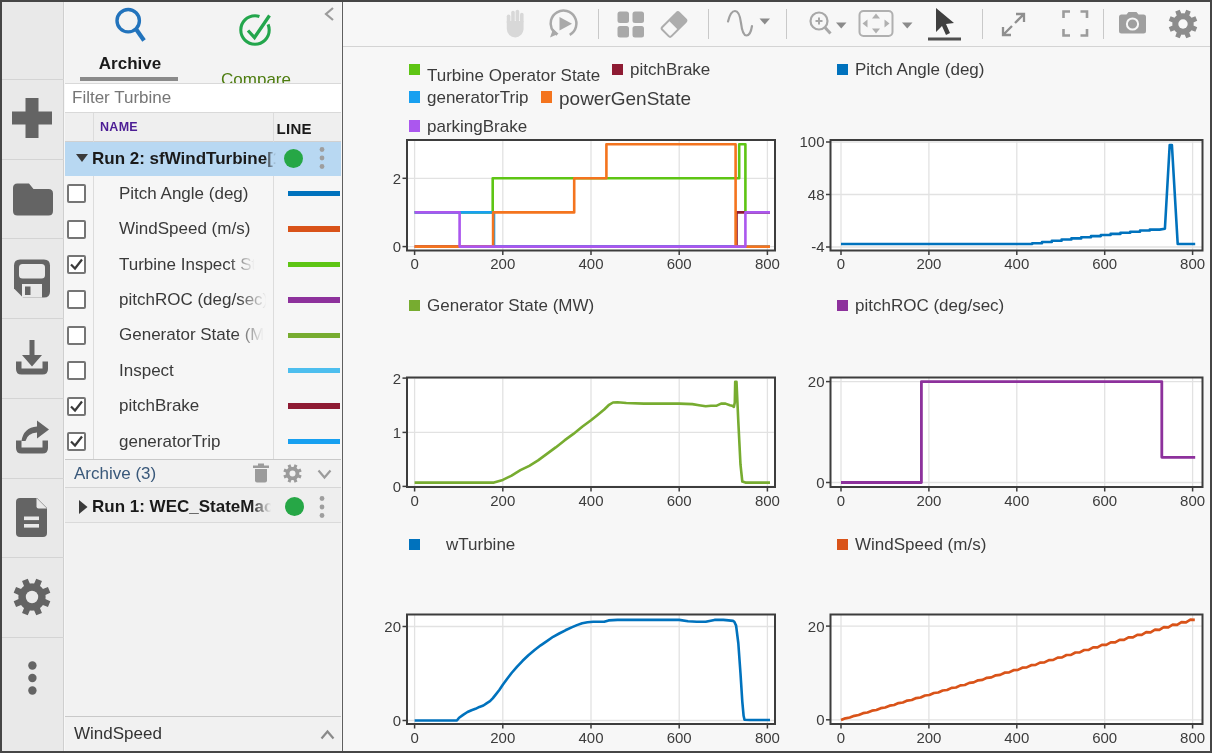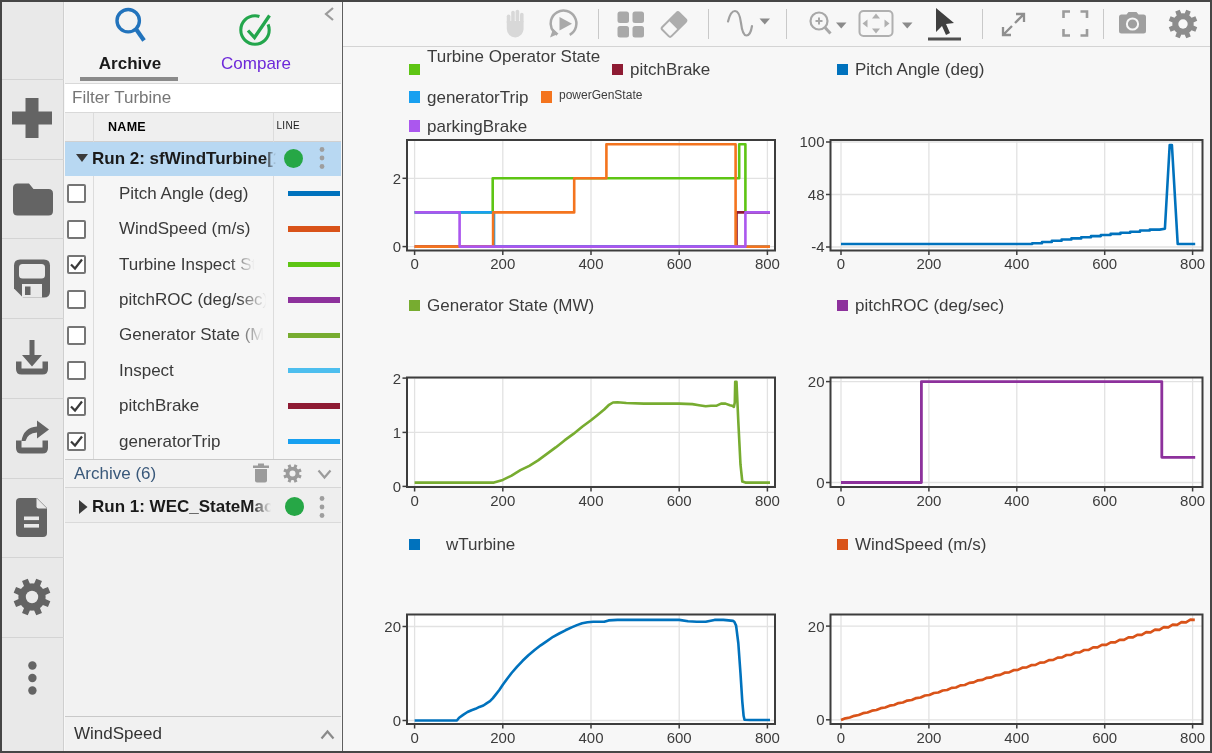--- a/index.html
+++ b/index.html
@@ -60,32 +60,32 @@
 
 <svg class="abs" style="left:112px;top:5px" width="36" height="40">
     <circle cx="16.2" cy="15.7" r="11.2" fill="none" stroke="#2273bc" stroke-width="3.4"></circle>
     <line x1="24" y1="24" x2="32" y2="35.5" stroke="#2273bc" stroke-width="4.2"></line>
   </svg>
 <svg class="abs" style="left:239px;top:12px" width="36" height="36">
     <circle cx="16" cy="18" r="14.2" fill="none" stroke="#23a64c" stroke-width="3.1" stroke-dasharray="71 12 6.2 0"></circle>
     <path d="M9 18.5 L15.5 25.5 L30.5 3.5" fill="none" stroke="#23a64c" stroke-width="3.3"></path>
   </svg>
 <div class="abs" style="left:85px;top:54px;width:90px;text-align:center;font-size:17px;font-weight:bold;color:#1a1a1a">Archive</div>
-<div class="abs" style="left:214px;top:54px;width:84px;text-align:center;font-size:17px;color:#6d28d9">Compare</div>
+<div class="abs" style="left:214px;top:70px;width:84px;text-align:center;font-size:17px;color:#4d7c0f">Compare</div>
 <div class="abs" style="left:80px;top:77px;width:98px;height:4px;background:#8a8a8a"></div>
 <svg class="abs" style="left:322px;top:6px" width="16" height="16">
     <path d="M11 2 L4 8 L11 14" fill="none" stroke="#9b9b9b" stroke-width="2.2"></path>
   </svg>
 
 <div class="abs" style="left:65px;top:83px;width:276px;height:30px;background:#fff;border-top:1px solid #d9d9d9;border-bottom:1px solid #d9d9d9"></div>
 <div class="abs" style="left:72px;top:88px;font-size:17px;color:#767676">Filter Turbine</div>
 
 <div class="abs" style="left:65px;top:113px;width:276px;height:28.5px;background:#efefef;border-bottom:1px solid #d0d0d0"></div>
-<div class="abs" style="left:108px;top:120px;font-size:12.5px;font-weight:bold;color:#000000;letter-spacing:0.3px">NAME</div>
-<div class="abs" style="left:276.5px;top:120px;font-size:10px;font-weight:normal;color:#1a1a1a;letter-spacing:0.3px">LINE</div>
+<div class="abs" style="left:100px;top:120px;font-size:12.5px;font-weight:bold;color:#4c1d95;letter-spacing:0.3px">NAME</div>
+<div class="abs" style="left:276.5px;top:120px;font-size:15px;font-weight:bold;color:#1a1a1a;letter-spacing:0.3px">LINE</div>
 <div class="abs" style="left:93px;top:113px;width:1px;height:346px;background:#dcdcdc"></div>
 <div class="abs" style="left:272.5px;top:113px;width:1px;height:346px;background:#dcdcdc"></div>
 
 <div class="abs" style="left:65px;top:141.5px;width:276px;height:34.5px;background:#b8d8f2"></div>
 <svg class="abs" style="left:76px;top:153.5px" width="12" height="9">
     <path d="M0 0 h12 l-6 8 z" fill="#3a3a3a"></path>
   </svg>
 <div class="abs" style="left:92px;top:149px;font-size:17px;font-weight:bold;color:#1a1a1a;white-space:nowrap;max-width:184px;overflow:hidden;-webkit-mask-image:linear-gradient(90deg,#000 94%,transparent 100%)">Run 2: sfWindTurbine[1</div>
 <div class="abs" style="left:284px;top:148.5px;width:19px;height:19px;border-radius:50%;background:#26a746"></div>
 <svg class="abs" style="left:318px;top:146px" width="8" height="24">
@@ -122,21 +122,21 @@
 <div class="abs" style="left:119px;top:396.1px;font-size:17px;color:#3a3a3a;white-space:nowrap;">pitchBrake</div>
 <div class="abs" style="left:288px;top:403.3px;width:52px;height:5.5px;background:#8e1b33"></div>
 <div class="abs" style="left:67px;top:432.0px;width:19px;height:19px;background:#fff;border:2px solid #757575;border-radius:2px"></div>
 <svg class="abs" style="left:67px;top:432.0px" width="19" height="19">
     <path d="M4 9.5 L8 13.5 L15 4.5" fill="none" stroke="#3a3a3a" stroke-width="2.2"></path>
   </svg>
 <div class="abs" style="left:119px;top:431.5px;font-size:17px;color:#3a3a3a;white-space:nowrap;">generatorTrip</div>
 <div class="abs" style="left:288px;top:438.7px;width:52px;height:5.5px;background:#18a0f0"></div>
 
 <div class="abs" style="left:65px;top:459px;width:276px;height:28.5px;background:#f1f1f1;border-top:1px solid #c9c9c9;border-bottom:1px solid #d6d6d6"></div>
-<div class="abs" style="left:74px;top:463.5px;font-size:17px;color:#39587a">Archive (6)</div>
+<div class="abs" style="left:74px;top:463.5px;font-size:17px;color:#39587a">Archive (3)</div>
 <svg class="abs" style="left:252px;top:463px" width="18" height="20">
 <path d="M3 6 h12 v11.5 q0 2-2 2 h-8 q-2 0-2-2 z" fill="#9b9b9b"></path>
 <rect x="1" y="2.5" width="16" height="2.5" fill="#9b9b9b"></rect>
 <rect x="6" y="0.5" width="6" height="2.5" fill="#9b9b9b"></rect>
 </svg>
 <svg class="abs" style="left:283px;top:464px" width="19" height="19">
 <path d="M16.12 10.52 L18.66 11.62 L17.48 14.47 L14.91 13.46 L13.46 14.91 L13.46 14.91 L14.48 17.48 L11.62 18.66 L10.53 16.12 L8.48 16.12 L8.48 16.12 L7.38 18.66 L4.53 17.48 L5.54 14.91 L4.09 13.46 L4.09 13.46 L1.52 14.48 L0.34 11.62 L2.88 10.53 L2.88 8.48 L2.88 8.48 L0.34 7.38 L1.52 4.53 L4.09 5.54 L5.54 4.09 L5.54 4.09 L4.52 1.52 L7.38 0.34 L8.47 2.88 L10.52 2.88 L10.52 2.88 L11.62 0.34 L14.47 1.52 L13.46 4.09 L14.91 5.54 L14.91 5.54 L17.48 4.52 L18.66 7.38 L16.12 8.47 L16.12 10.52 Z" fill="#9b9b9b"></path>
 <circle cx="9.5" cy="9.5" r="6.6" fill="#9b9b9b"></circle>
 <circle cx="9.5" cy="9.5" r="3" fill="#f1f1f1"></circle>
 </svg>
@@ -232,27 +232,27 @@
 <svg class="abs" style="left:1117px;top:12px" width="31" height="24">
 <path d="M2 5 q0-2.5 2.5-2.5 h5 l2-2.5 h8 l2 2.5 h5 q2.5 0 2.5 2.5 v14 q0 2.5-2.5 2.5 h-22 q-2.5 0-2.5-2.5 z" fill="#9f9f9f"></path>
 <circle cx="15.5" cy="12" r="5.6" fill="none" stroke="#f7f7f7" stroke-width="2"></circle>
 </svg>
 <svg class="abs" style="left:1168px;top:9px" width="30" height="30">
 <path d="M25.48 16.62 L29.22 18.30 L27.39 22.72 L23.55 21.26 L21.26 23.55 L21.26 23.55 L22.73 27.39 L18.30 29.22 L16.62 25.48 L13.38 25.48 L13.38 25.48 L11.70 29.22 L7.28 27.39 L8.74 23.55 L6.45 21.26 L6.45 21.26 L2.61 22.73 L0.78 18.30 L4.52 16.62 L4.52 13.38 L4.52 13.38 L0.78 11.70 L2.61 7.28 L6.45 8.74 L8.74 6.45 L8.74 6.45 L7.27 2.61 L11.70 0.78 L13.38 4.52 L16.62 4.52 L16.62 4.52 L18.30 0.78 L22.72 2.61 L21.26 6.45 L23.55 8.74 L23.55 8.74 L27.39 7.27 L29.22 11.70 L25.48 13.38 L25.48 16.62 Z" fill="#8c8c8c"></path>
 <circle cx="15" cy="15" r="10.4" fill="#8c8c8c"></circle>
 <circle cx="15" cy="15" r="4.7" fill="#f7f7f7"></circle>
 </svg>
 <div class="abs" style="left:408.5px;top:63.5px;width:11.5px;height:11.5px;background:#5ec514"></div>
-<div class="abs" style="left:427.0px;top:47px;font-size:17px;color:#3c3c3c;white-space:nowrap">Turbine Operator State</div>
+<div class="abs" style="left:427.0px;top:66px;font-size:17px;color:#3c3c3c;white-space:nowrap">Turbine Operator State</div>
 <div class="abs" style="left:611.5px;top:63.5px;width:11.5px;height:11.5px;background:#8e1b33"></div>
 <div class="abs" style="left:630.0px;top:59.7px;font-size:17px;color:#3c3c3c;white-space:nowrap">pitchBrake</div>
 <div class="abs" style="left:408.5px;top:91.2px;width:11.5px;height:11.5px;background:#18a0f0"></div>
 <div class="abs" style="left:427.0px;top:87.5px;font-size:17px;color:#3c3c3c;white-space:nowrap">generatorTrip</div>
 <div class="abs" style="left:540.5px;top:91.2px;width:11.5px;height:11.5px;background:#f4741e"></div>
-<div class="abs" style="left:559.0px;top:87.5px;font-size:12px;color:#3c3c3c;white-space:nowrap">powerGenState</div>
+<div class="abs" style="left:559.0px;top:87.5px;font-size:19px;color:#3c3c3c;white-space:nowrap">powerGenState</div>
 <div class="abs" style="left:408.5px;top:120.2px;width:11.5px;height:11.5px;background:#ab57ee"></div>
 <div class="abs" style="left:427.0px;top:116.5px;font-size:17px;color:#3c3c3c;white-space:nowrap">parkingBrake</div>
 <div class="abs" style="left:836.5px;top:63.5px;width:11.5px;height:11.5px;background:#0072bd"></div>
 <div class="abs" style="left:855.0px;top:59.7px;font-size:17px;color:#3c3c3c;white-space:nowrap">Pitch Angle (deg)</div>
 <div class="abs" style="left:408.5px;top:299.8px;width:11.5px;height:11.5px;background:#77ac30"></div>
 <div class="abs" style="left:427.0px;top:296.0px;font-size:17px;color:#3c3c3c;white-space:nowrap">Generator State (MW)</div>
 <div class="abs" style="left:836.5px;top:299.8px;width:11.5px;height:11.5px;background:#8d319c"></div>
 <div class="abs" style="left:855.0px;top:296.0px;font-size:17px;color:#3c3c3c;white-space:nowrap">pitchROC (deg/sec)</div>
 <div class="abs" style="left:408.5px;top:538.8px;width:11.5px;height:11.5px;background:#0072bd"></div>
 <div class="abs" style="left:446px;top:535.0px;font-size:17px;color:#3c3c3c;white-space:nowrap">wTurbine</div>

